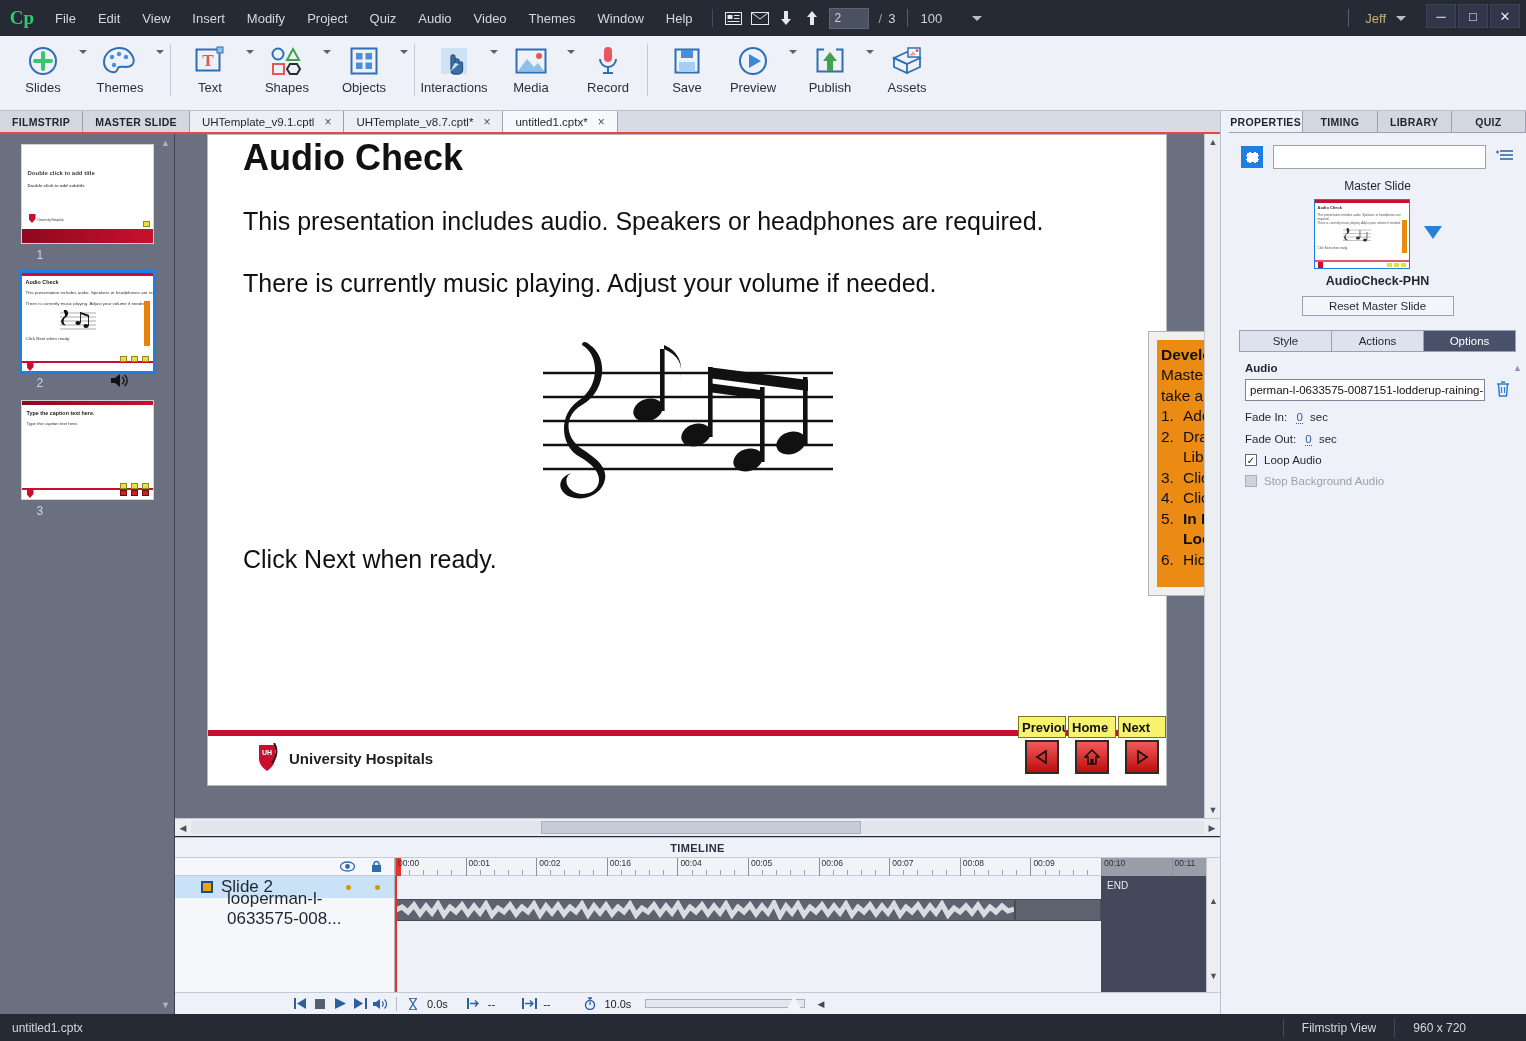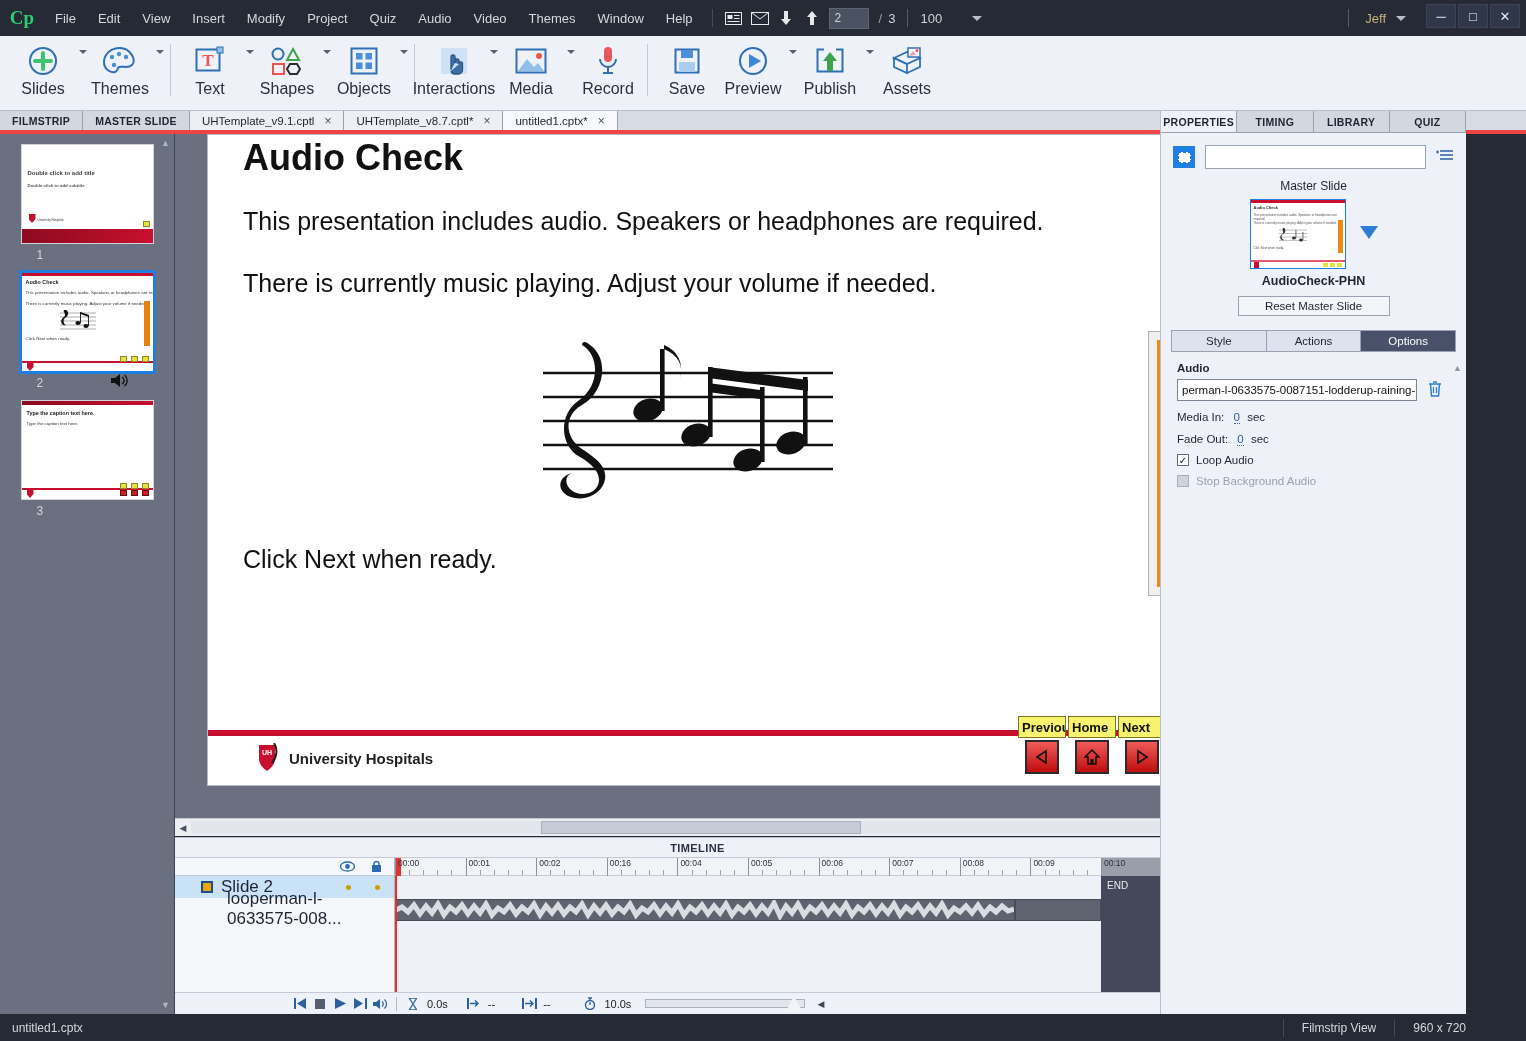--- a/index.html
+++ b/index.html
@@ -52,33 +52,33 @@
     position:absolute; left:0; top:36px; width:1526px; height:75px;
     background:#eef1f7; border-bottom:1px solid #b9c0cd;
     display:flex; align-items:flex-start; padding-left:10px;
   }
   .rb-item {
     width:66px; height:72px; display:flex; flex-direction:column;
     align-items:center; justify-content:flex-start; padding-top:6px;
     position:relative; cursor:default;
   }
   .rb-icon { height:38px; display:flex; align-items:center; justify-content:center; }
-  .rb-label { font-size:16px; color:#2b2f38; margin-top:0; white-space:nowrap; }
+  .rb-label { font-size:13px; color:#2b2f38; margin-top:0; white-space:nowrap; }
   .chev {
     width:0;height:0;border-left:4px solid transparent;border-right:4px solid transparent;
     border-top:4px solid #5a6072; display:inline-block; margin-left:3px; margin-top:14px;
   }
   .rb-wrap { display:flex; align-items:flex-start; }
   .rb-div { width:1px; height:52px; background:#c3cad6; margin:8px 6px 0 6px; }
 
   
   .tabbar {
     position:absolute; left:0; top:111px; width:1526px; height:23px;
     background:#d7dbe3; display:flex; align-items:stretch;
-    border-bottom:4px solid #ef4444;
+    border-bottom:2px solid #ef4444;
   }
   .tab {
     display:flex; align-items:center; padding:0 12px; font-size:11.5px;
     color:#1f2430; border-right:1px solid #9aa2b1; background:#d2d7e0;
     white-space:nowrap; cursor:default;
   }
   .tab.panel { font-weight:bold; font-size:10.5px; letter-spacing:.3px; background:#d2d7e0; }
   .tab.doc { background:#eceff4; }
   .tab.active-doc { background:#f7f9fc; }
   .tab .x { margin-left:10px; color:#4a5161; font-size:12px; }
@@ -201,22 +201,22 @@
   }
   .tf-btn { width:20px; height:20px; display:flex; align-items:center; justify-content:center; color:#2b5f9e; }
   .tf-sep { width:1px; height:14px; background:#b4bbc7; margin:0 6px; }
   .tf-val { font-size:11px; color:#222; margin-left:4px; }
   .tf-slider { width:160px; height:9px; background:#e3e6ec; border:1px solid #aab1be; position:relative; margin-left:14px; }
   .tf-knob { position:absolute; right:2px; top:-4px; width:0;height:0;
      border-left:8px solid transparent;border-right:8px solid transparent;border-bottom:15px solid #f2f4f8; }
 
   
   .props {
-    position:absolute; left:1160px; top:111px; width:306px; height:903px;
-    background:#eef1f7; border-left:1px solid #b9c0cd;
+    position:absolute; left:1220px; top:111px; width:306px; height:903px;
+    background:#eef1f7; border-left:1px solid #b9c0cd;padding-left:8px;
   }
   .props-tabs { display:flex; height:22px; border-bottom:1px solid #9aa2b1; }
   .ptab {
     flex:1; display:flex; align-items:center; justify-content:center;
     font-size:10.5px; font-weight:bold; color:#1f2430; background:#d2d7e0;
     border-right:1px solid #9aa2b1; letter-spacing:.3px;
   }
   .ptab.active { background:#eef1f7; }
   .p-row1 { display:flex; align-items:center; padding:12px 12px 0 12px; gap:10px; }
   .p-sqicon { width:22px;height:22px;background:#1f7fe0; display:flex;align-items:center;justify-content:center; }
@@ -948,21 +948,21 @@
       <div class="p-audio-input">perman-l-0633575-0087151-lodderup-raining-pi</div>
       <div>
         <svg width="16" height="17" viewBox="0 0 16 17">
             <path d="M2 4 h12 M6 2 h4 M3.5 4 l1 12 h7 l1 -12" fill="none" stroke="#2b7fd4" stroke-width="1.5"></path>
             <path d="M6.5 7 v6 M9.5 7 v6" stroke="#2b7fd4" stroke-width="1.2"></path>
           </svg>
       </div>
     </div>
 
     <div class="p-fade">
-      <span>Media In:</span>
+      <span>Fade In:</span>
       <span class="num" style="margin-left:6px;">0</span>
       <span style="margin-left:4px;">sec</span>
     </div>
     <div class="p-fade">
       <span>Fade Out:</span>
       <span class="num" style="margin-left:6px;">0</span>
       <span style="margin-left:4px;">sec</span>
     </div>
 
     <div class="p-check">

